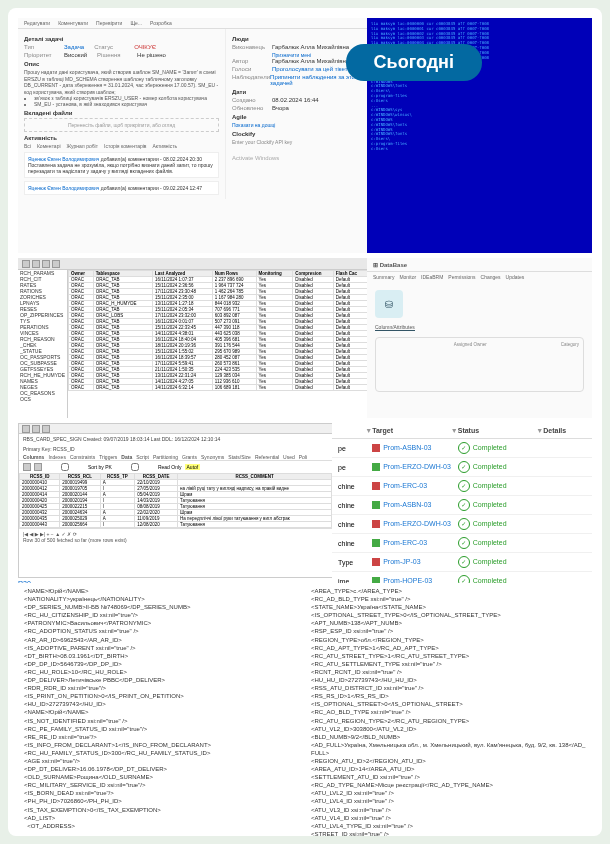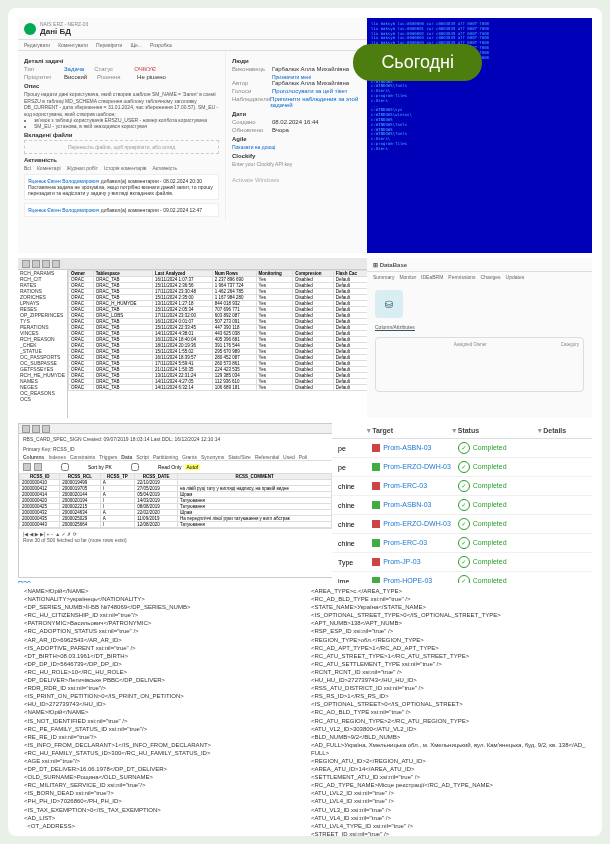--- a/index.html
+++ b/index.html
@@ -1,19 +1,19 @@
 <!DOCTYPE html>
 <html><head>
 <meta charset="utf-8">
 <style>
   * { box-sizing: border-box; margin: 0; padding: 0; font-family: Arial, sans-serif; }
   body { background: #e8f0e8; width: 610px; height: 844px; overflow: hidden; position: relative; }
   .canvas { position: absolute; top: 8px; left: 8px; right: 8px; bottom: 8px; background: #fff; border-radius: 8px; overflow: hidden; }
 
-  .badge-today { position: absolute; top: 36px; right: 120px; background: #4d7c0f; color: #fff; padding: 8px 28px; border-radius: 18px; font-size: 18px; font-weight: normal; z-index: 50; }
+  .badge-today { position: absolute; top: 36px; right: 120px; background: #0369a1; color: #fff; padding: 8px 28px; border-radius: 18px; font-size: 18px; font-weight: bold; z-index: 50; }
 
   
   .win1 { position: absolute; top: 10px; left: 10px; width: 350px; height: 235px; background: #fafafa; font-size: 6px; color: #333; }
   .win1-header { display: flex; align-items: center; gap: 4px; padding: 3px 6px; border-bottom: 1px solid #ddd; }
   .win1-logo { width: 12px; height: 12px; background: #0a5; border-radius: 50%; }
   .win1-tabs { display: flex; gap: 8px; padding: 2px 6px; border-bottom: 1px solid #ddd; font-size: 5px; color: #666; }
   .win1-body { display: flex; }
   .win1-left { flex: 1.5; padding: 4px 6px; }
   .win1-right { flex: 1; padding: 4px 6px; border-left: 1px solid #eee; }
   .win1-row { display: flex; margin-bottom: 2px; }
@@ -79,27 +79,20 @@
   .xmlwin > div { flex: 1; padding: 4px 6px; white-space: pre-wrap; word-break: break-all; }
 </style>
 </head>
 <body>
 
 <div class="canvas">
 
   <div class="badge-today">Сьогодні</div>
 
   <div class="win1">
-    <div class="win1-header">
-      <div class="win1-logo"></div>
-      <div>
-        <div style="color:#888;font-size:5px">NAIS ERZ - NERZ-03</div>
-        <div style="font-size:8px;font-weight:bold">Дані БД</div>
-      </div>
-    </div>
     <div class="win1-tabs">
       <span>Редагувати</span>
       <span>Коментувати</span>
       <span>Перевірити</span>
       <span>Ще...</span>
       <span>Розробка</span>
     </div>
     <div class="win1-body">
       <div class="win1-left">
         <div class="win1-section">Деталі задачі</div>

